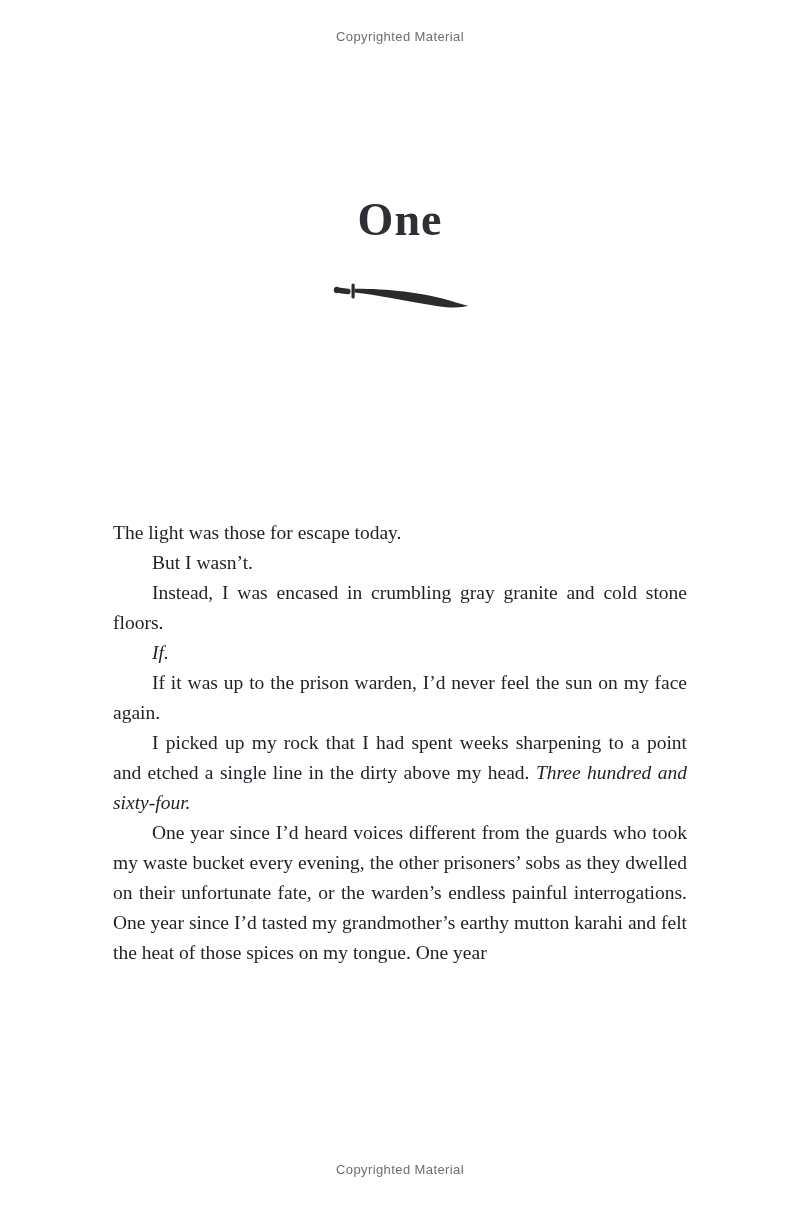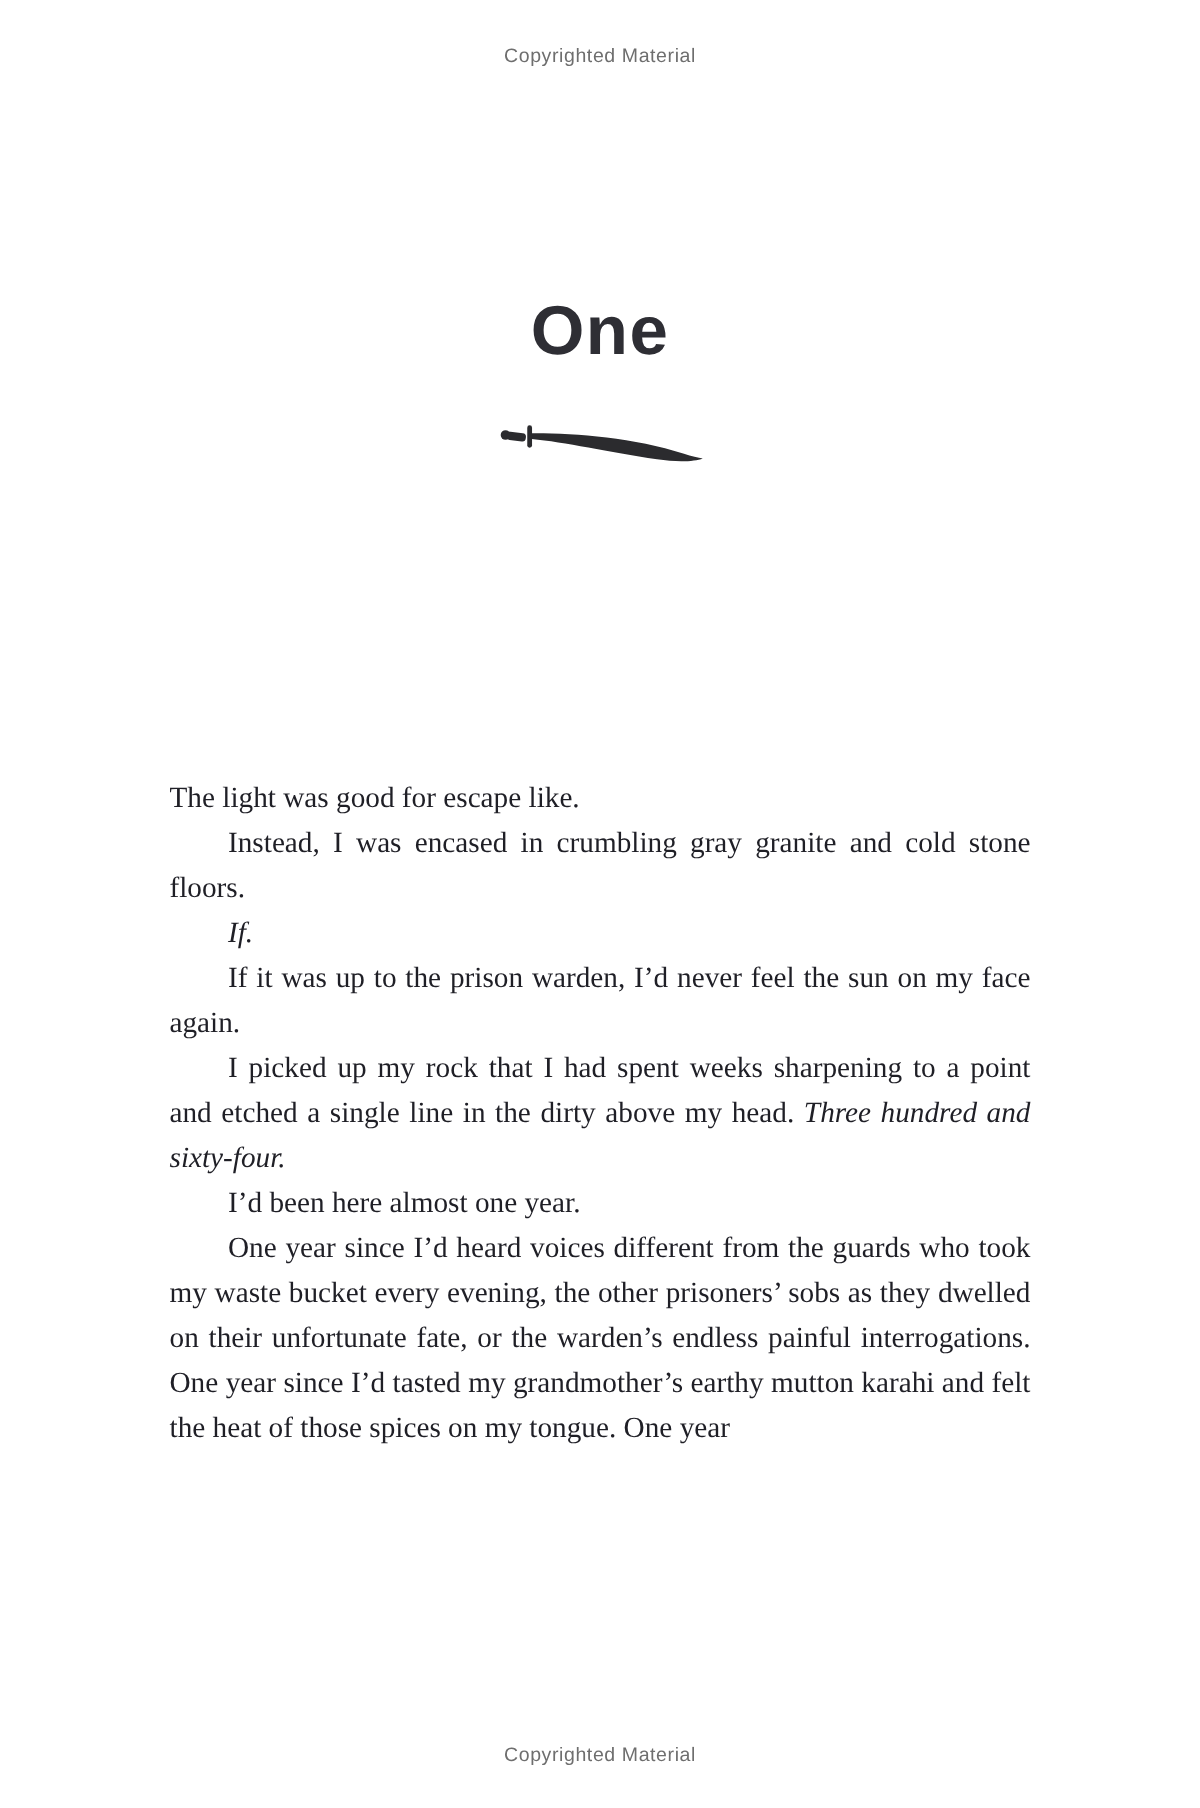--- a/index.html
+++ b/index.html
@@ -34,21 +34,21 @@
     bottom: 27px;
   }
   .chapter-title {
     margin: 150px 0 0 0;
     text-align: center;
     font-size: 46px;
     line-height: 1.1;
     font-weight: 600;
     color: #2e2e34;
     letter-spacing: 1px;
-    font-family: Liberation Sans, sans-serif;
+    font-family: Liberation Serif, serif;
   }
   .divider {
     margin-top: 34px;
     text-align: center;
     height: 32px;
   }
   .divider svg {
     display: inline-block;
     vertical-align: top;
   }
@@ -94,24 +94,24 @@
                  C 52 8.6, 92 11.5, 126 22.5
                  C 131 24.1, 135.5 25.3, 138.5 25.6
                  C 133 27.8, 121 28.2, 108 26.2
                  C 76 21.3, 46 14.6, 24.5 12.6 Z" fill="#2b2b2e"></path>
       </svg>
     </span>
   </div>
 
   <div class="body-text">
 
-  <p class="para noindent"><span>The light was good for escape like.</span></p>
+  <p class="para noindent"><span>The light was those for escape today.</span></p>
+      <p class="para"><span>But I wasn’t.</span></p>
       <p class="para"><span>Instead, I was encased in crumbling gray granite and cold stone floors.</span></p>
       <p class="para"><em>If.</em></p>
       <p class="para"><span>If it was up to the prison warden, I’d never feel the sun on my face again.</span></p>
       <p class="para"><span>I picked up my rock that I had spent weeks sharpening to a point and etched a single line in the dirty above my head. </span><em>Three hundred and sixty-four.</em></p>
-      <p class="para"><span>I’d been here almost one year.</span></p>
       <p class="para"><span>One year since I’d heard voices different from the guards who took my waste bucket every evening, the other prisoners’ sobs as they dwelled on their unfortunate fate, or the warden’s endless painful interrogations. One year since I’d tasted my grandmother’s earthy mutton karahi and felt the heat of those spices on my tongue. One year</span></p>
     </div>
 
   <div class="copyright copyright-bottom">Copyrighted Material</div>
 
 </div>
 
 </body></html>

